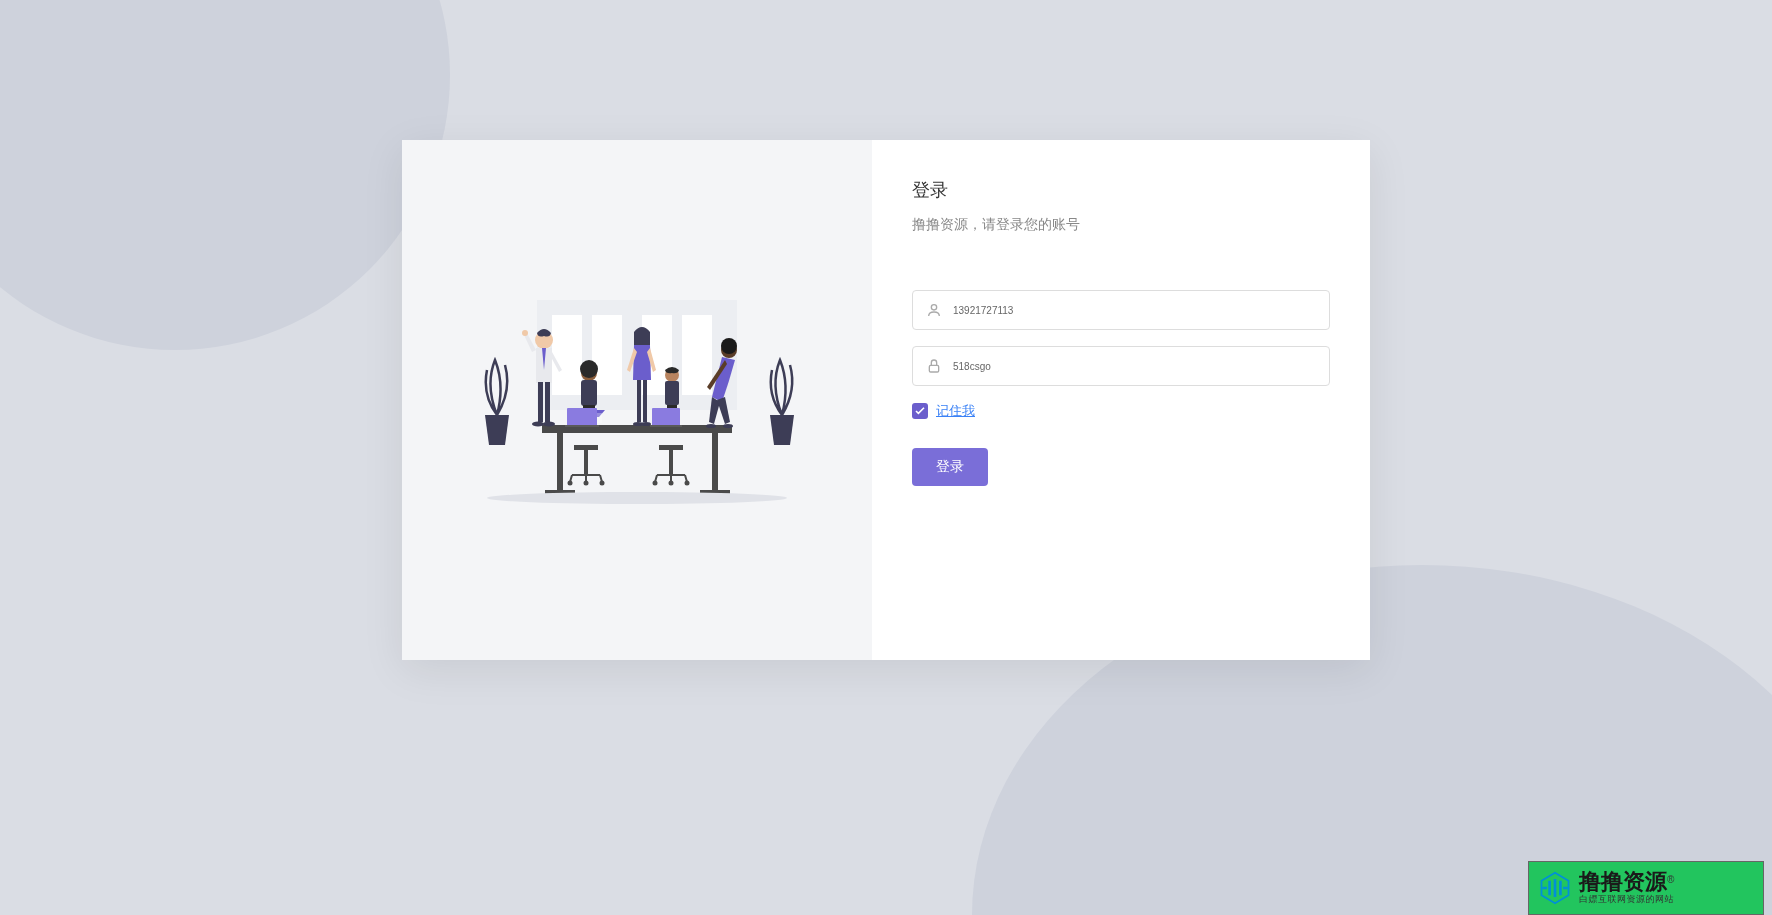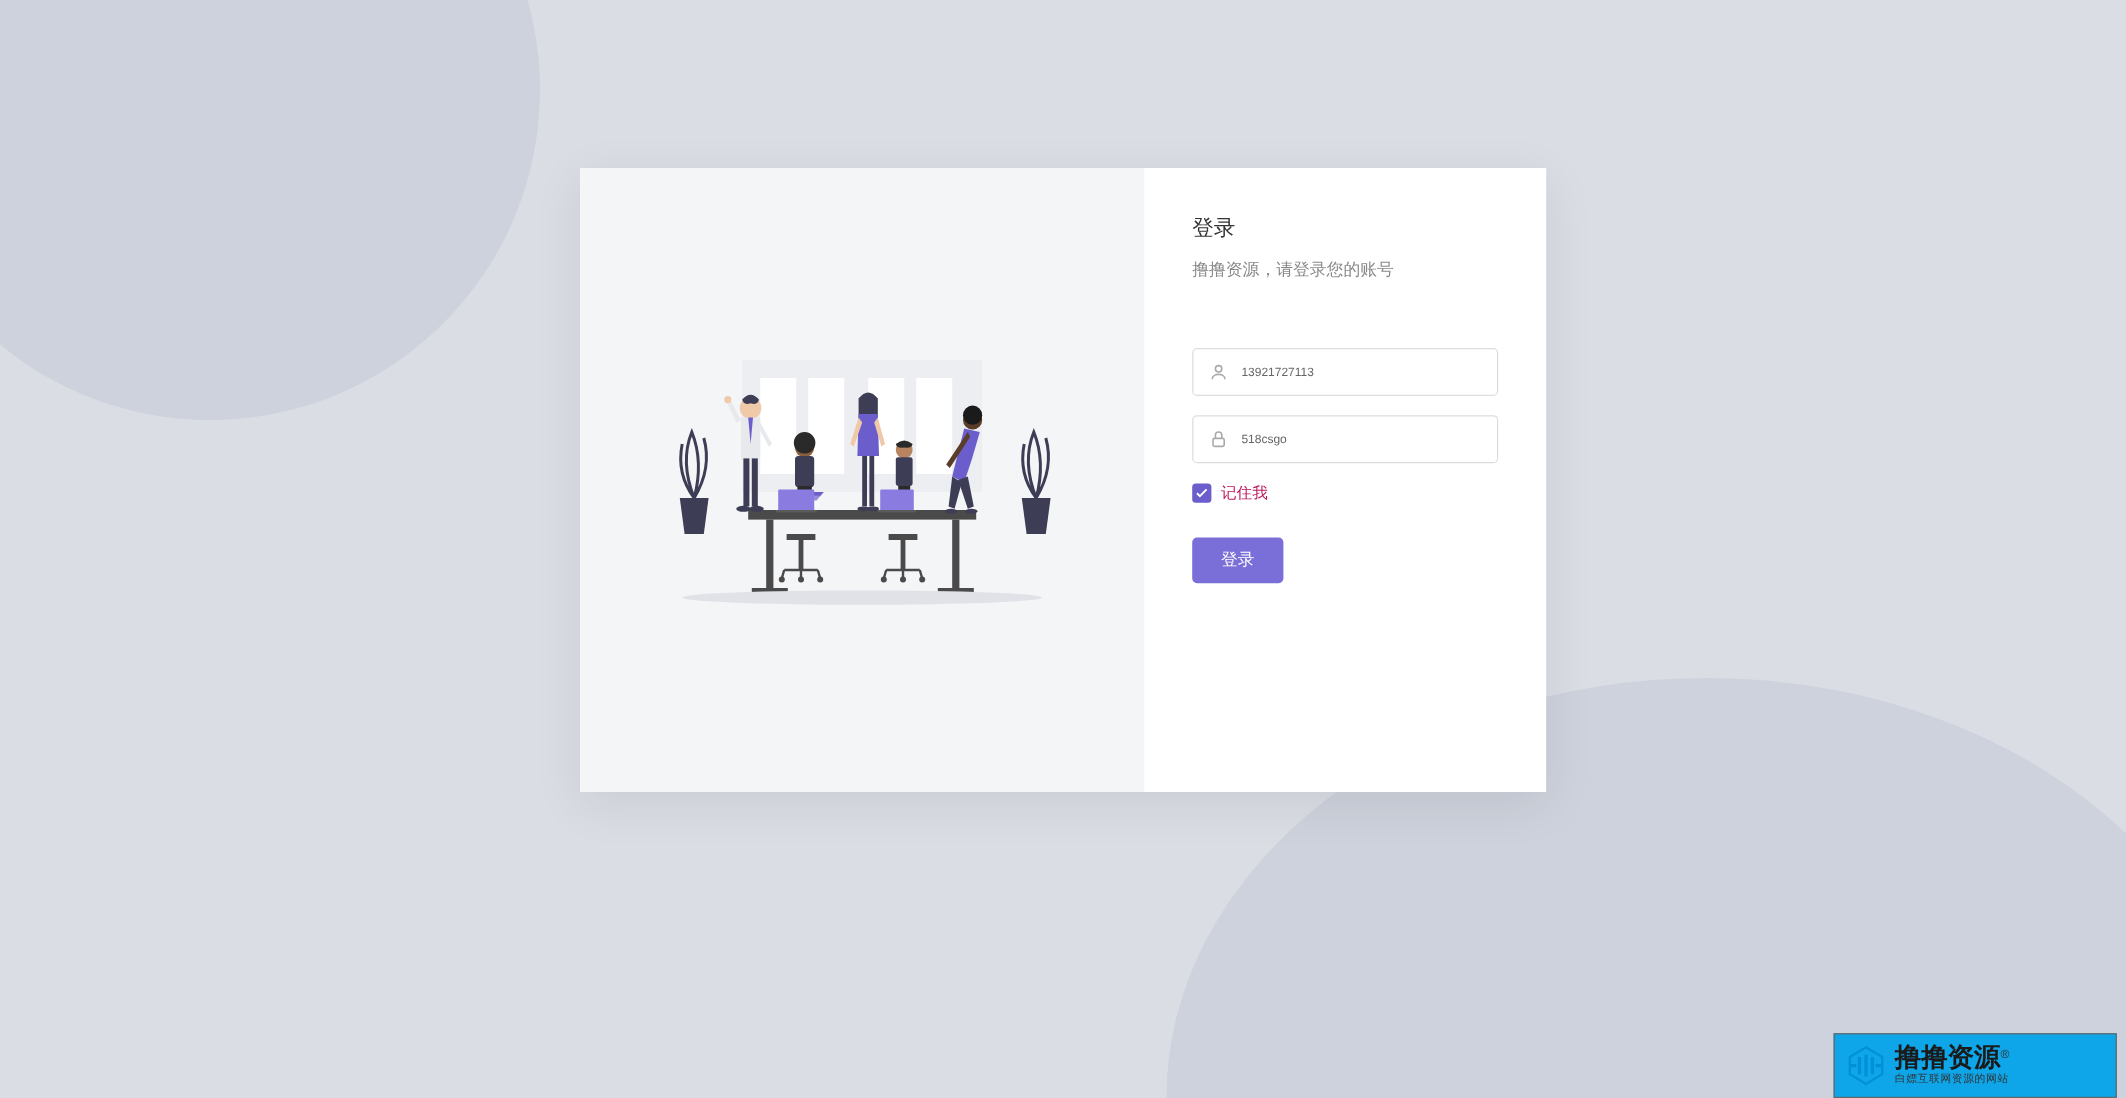--- a/index.html
+++ b/index.html
@@ -33,21 +33,21 @@
       height: 700px;
       background: #ced2dc;
       border-radius: 50%;
       z-index: 0;
     }
     .card {
       position: absolute;
       top: 140px;
       left: 50%;
       transform: translateX(-50%);
-      width: 805px;
+      width: 968px;
       height: 520px;
       background: #fff;
       box-shadow: 0 10px 40px rgba(0,0,0,0.08);
       display: flex;
       z-index: 1;
     }
     .card-left {
       width: 470px;
       background: #f4f5f7;
       display: flex;
@@ -117,38 +117,39 @@
       align-items: center;
       justify-content: center;
       cursor: pointer;
     }
     .checkbox svg {
       width: 10px;
       height: 8px;
     }
     .checkbox-label {
       font-size: 13px;
-      color: #be185d;
+      color: #3b82f6;
+      text-decoration: underline;
     }
     .submit-btn {
       background: #7a6ed8;
       color: #fff;
       border: none;
       border-radius: 4px;
       padding: 10px 24px;
       font-size: 14px;
       cursor: pointer;
     }
     .watermark {
       position: absolute;
       bottom: 0;
       right: 8px;
       width: 236px;
       height: 54px;
-      background: #0ea5e9;
+      background: #22c55e;
       border: 1px solid #666;
       display: flex;
       align-items: center;
       padding: 4px 8px;
       z-index: 2;
     }
     .wm-logo {
       width: 36px;
       height: 36px;
       margin-right: 6px;

